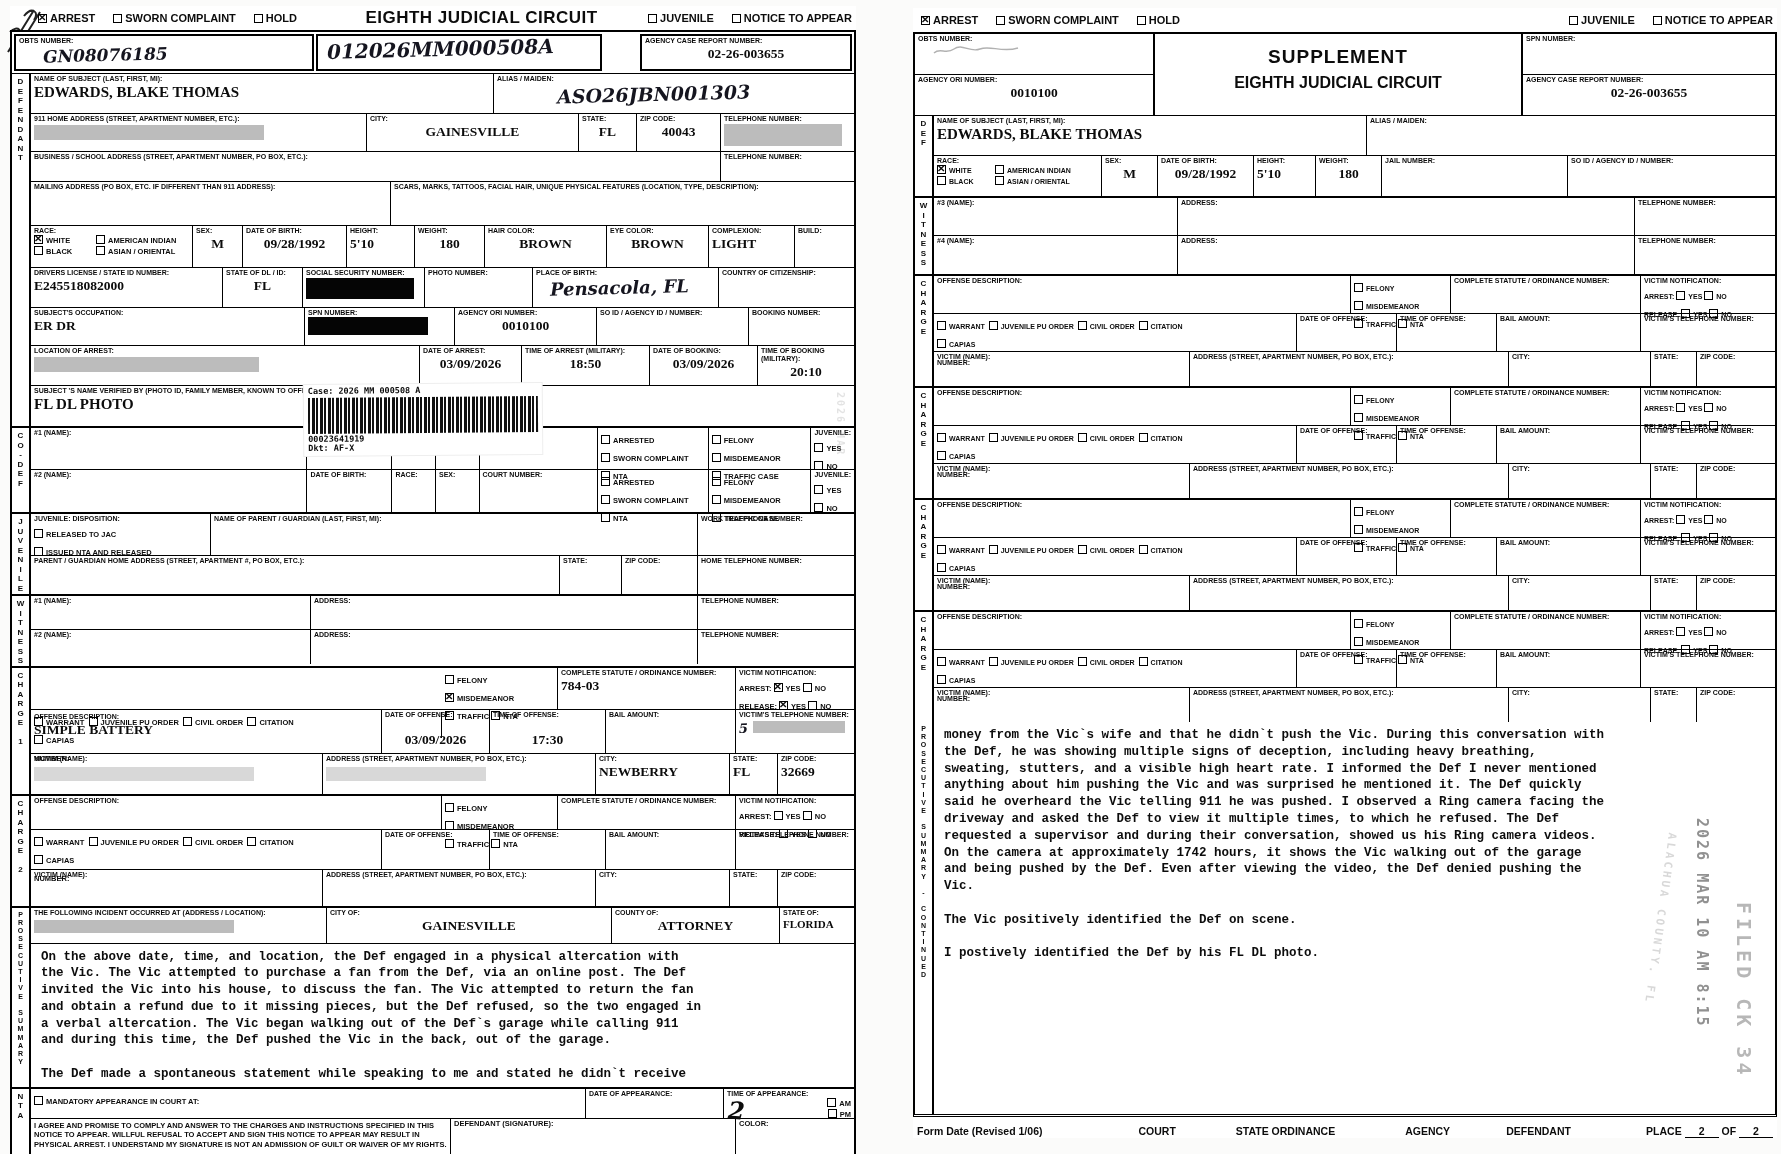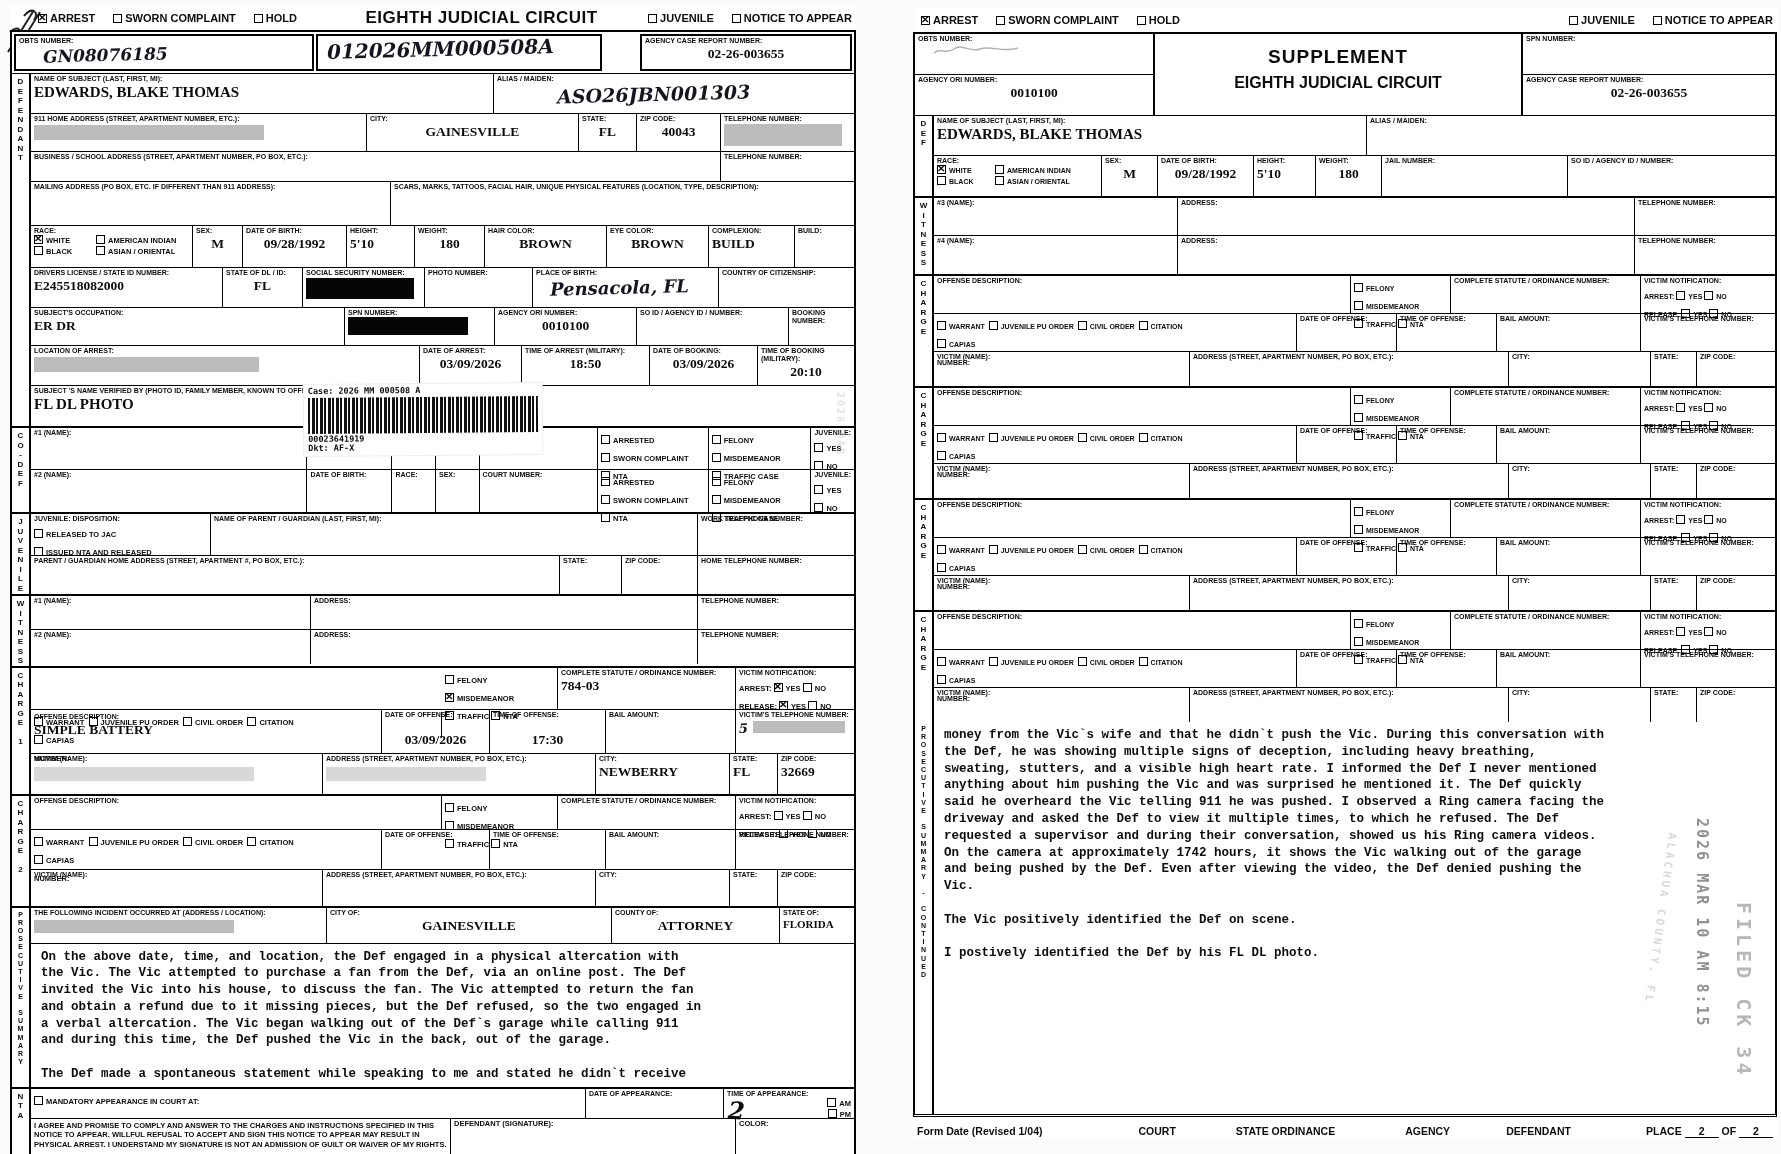--- a/index.html
+++ b/index.html
@@ -179,21 +179,21 @@
           <div class="cell" style="width:122px;">
               <span class="lbl">HAIR COLOR:</span>
               <span class="val c">BROWN</span>
             </div>
           <div class="cell" style="width:102px;">
               <span class="lbl">EYE COLOR:</span>
               <span class="val c">BROWN</span>
             </div>
           <div class="cell" style="width:86px;">
               <span class="lbl">COMPLEXION:</span>
-              <span class="val">BUILD</span>
+              <span class="val">LIGHT</span>
             </div>
           <div class="cell" style="flex:1;">
               <span class="lbl">BUILD:</span>
             </div>
         </div>
         <div class="row" style="height:40px;">
           <div class="cell" style="width:192px;">
               <span class="lbl">DRIVERS LICENSE / STATE ID NUMBER:</span>
               <span class="val">E245518082000</span>
             </div>
@@ -204,21 +204,21 @@
           <div class="cell" style="width:122px;"><span class="lbl">SOCIAL SECURITY NUMBER:</span><span class="redact blk" style="width:108px;height:21px;margin-top:1px;"></span></div>
           <div class="cell" style="width:108px;">
               <span class="lbl">PHOTO NUMBER:</span>
             </div>
           <div class="cell" style="width:186px;"><span class="lbl">PLACE OF BIRTH:</span><span class="hand" style="font-size:18px;margin-left:14px;">Pensacola, FL</span></div>
           <div class="cell" style="flex:1;">
               <span class="lbl">COUNTRY OF CITIZENSHIP:</span>
             </div>
         </div>
         <div class="row" style="height:38px;">
-          <div class="cell" style="width:314px;">
+          <div class="cell" style="width:274px;">
               <span class="lbl">SUBJECT'S OCCUPATION:</span>
               <span class="val">ER DR</span>
             </div>
           <div class="cell" style="width:150px;"><span class="lbl">SPN NUMBER:</span><span class="redact blk" style="width:120px;height:18px;"></span></div>
           <div class="cell" style="width:142px;">
               <span class="lbl">AGENCY ORI NUMBER:</span>
               <span class="val c">0010100</span>
             </div>
           <div class="cell" style="width:152px;">
               <span class="lbl">SO ID / AGENCY ID / NUMBER:</span>
@@ -1064,21 +1064,21 @@
 
 I postively identified the Def by his FL DL photo.</div>
         <div class="stamp2">2026 MAR 10 AM 8:15</div>
         <div class="stampfiled">FILED  CK 34</div>
         <div class="ghost">ALACHUA COUNTY. FL</div>
       </div>
     </div>
   </div>
 
   <div class="footer">
-    <span style="font-weight:600;">Form Date (Revised 1/04)</span>
+    <span style="font-weight:600;">Form Date (Revised 1/06)</span>
     <span style="margin-left:96px;">COURT</span>
     <span style="margin-left:60px;">STATE ORDINANCE</span>
     <span style="margin-left:70px;">AGENCY</span>
     <span style="margin-left:56px;">DEFENDANT</span>
     <span style="margin-left:auto;white-space:nowrap;">
       <span>PLACE</span> <span class="bl">2</span>
       <span>OF</span> <span class="bl">2</span>
     </span>
   </div>
 </div>

